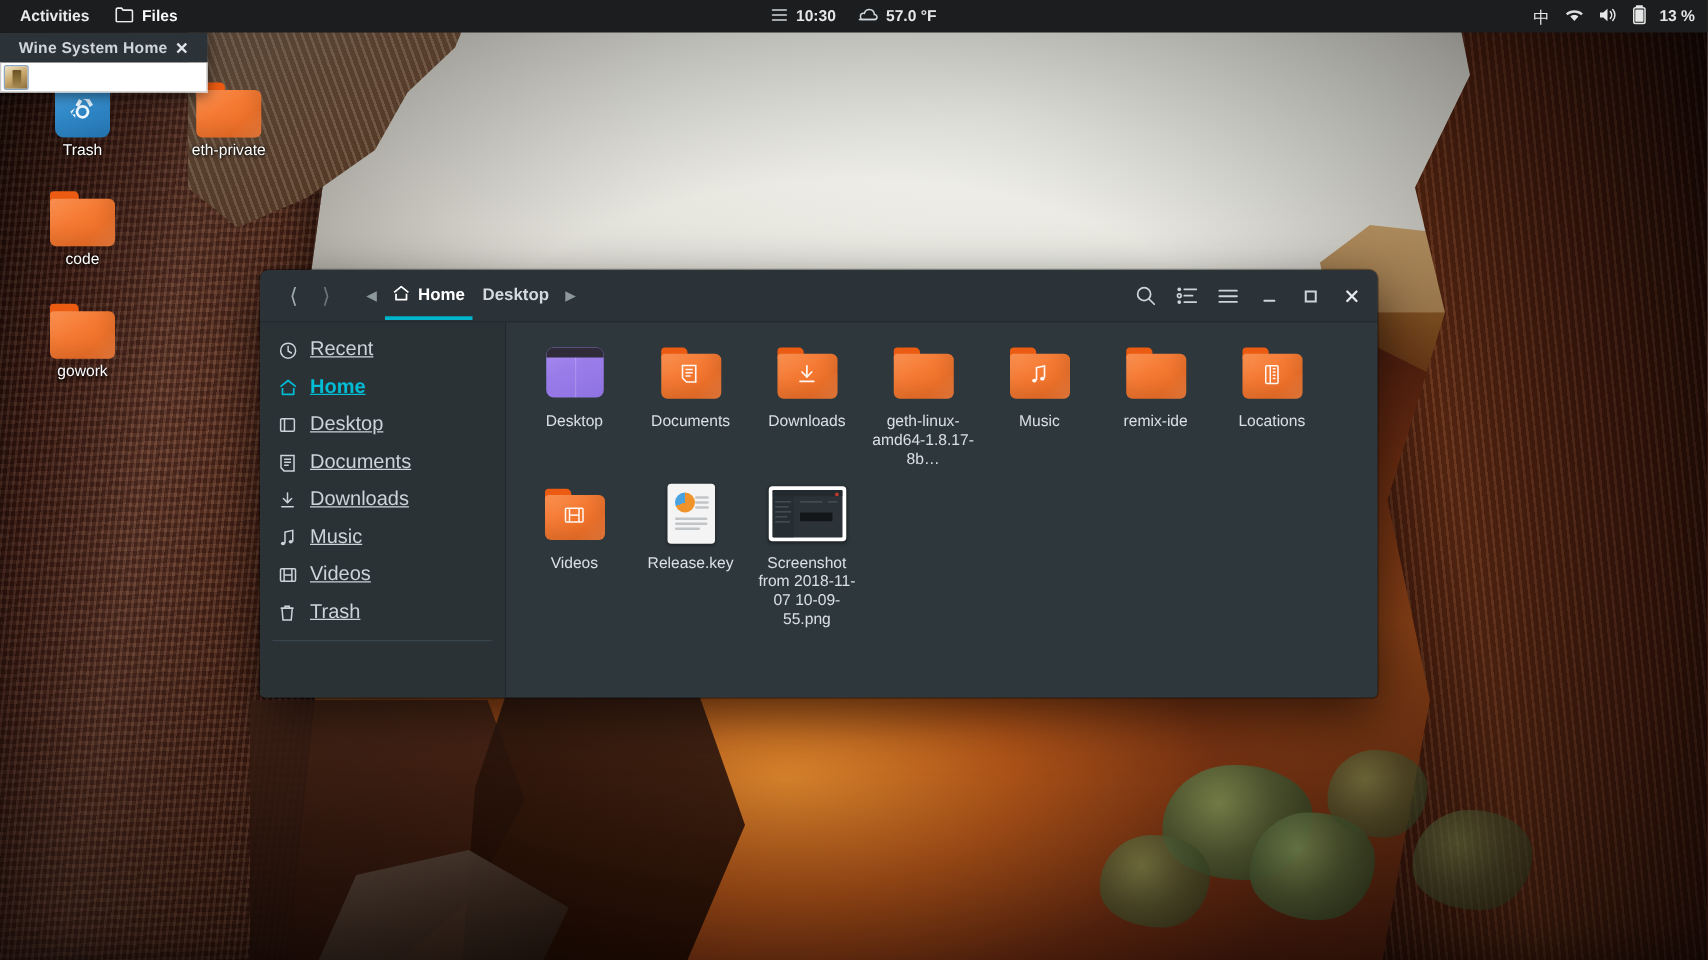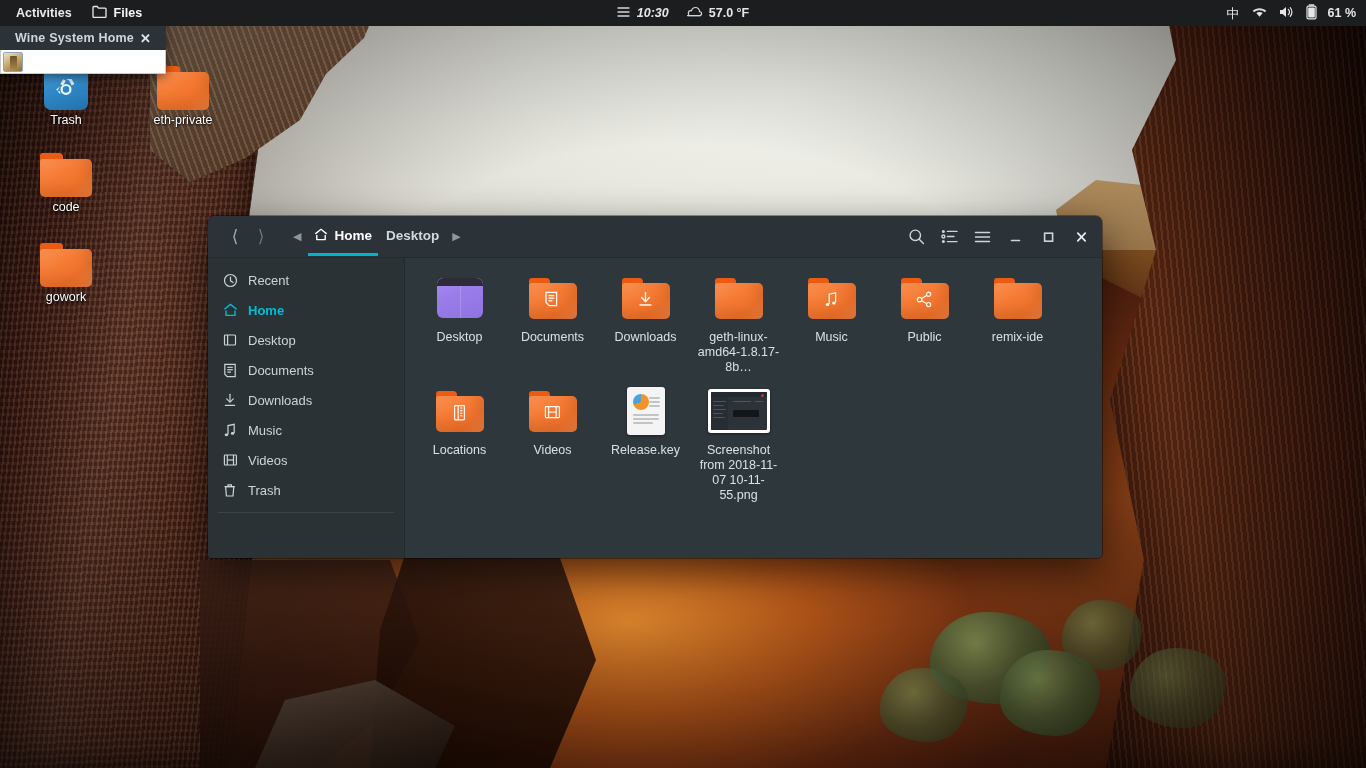--- a/index.html
+++ b/index.html
@@ -108,21 +108,21 @@
   .tb-left { display: flex; align-items: center; gap: 4px; padding-left: 8px; }
   .tb-btn {
     display: flex; align-items: center; gap: 7px;
     padding: 3px 8px; border-radius: 3px; color: #eaeaea; cursor: default;
   }
   .tb-btn.active { color: #f7f7f7; }
   .tb-center {
     position: absolute; left: 0; right: 0; margin: 0 auto;
     display: flex; align-items: center; justify-content: center; gap: 16px;
   }
-  .tb-clock { display: flex; align-items: center; gap: 7px; font-style: italic; }
+  .tb-clock { display: flex; align-items: center; gap: 7px; }
   .tb-weather { display: flex; align-items: center; gap: 6px; }
   .tb-right {
     margin-left: auto; display: flex; align-items: center; gap: 11px;
     padding-right: 10px;
   }
   .ime-glyph { font-size: 13px; font-weight: normal; line-height: 1; }
   .batt-pct { font-size: 12.5px; font-weight: bold; }
 
   
   #winetray {
@@ -220,21 +220,21 @@
     width: 30px; height: 30px; display: flex; align-items: center; justify-content: center;
     color: #cdd5da; cursor: default; border-radius: 4px;
   }
   .nt-body { flex: 1; display: flex; min-height: 0; }
   .nt-sidebar {
     width: 197px; background: #2a3236; padding-top: 7px;
     border-right: 1px solid #232a2e; flex: 0 0 197px;
   }
   .sb-item {
     display: flex; align-items: center; gap: 10px; height: 30px;
-    padding-left: 14px; color: #ccd4d9; font-size: 13px; cursor: default;
+    padding-left: 14px; color: #ccd4d9; font-size: 16px; cursor: default; text-decoration: underline;
   }
   .sb-item.active { color: #00bcd4; font-weight: bold; }
   .sb-ico { width: 16px; height: 16px; display: flex; align-items: center; justify-content: center; flex: 0 0 16px; }
   .sb-sep { height: 1px; background: #39434a; margin: 7px 10px 6px 10px; }
   .nt-main { flex: 1; background: #2e373c; padding: 10px 8px 0 8px; overflow: hidden; }
   .grid { display: flex; flex-wrap: wrap; align-content: flex-start; }
   .fitem {
     width: 93px; padding: 4px 2px 6px; text-align: center; cursor: default;
     display: flex; flex-direction: column; align-items: center;
   }
@@ -359,21 +359,21 @@
         <path d="M11.2 2.6a6.5 6.5 0 0 1 0 8.8" fill="none" stroke="#e6e6e6" stroke-width="1.2" stroke-linecap="round"></path>
       </svg>
     </span>
     <span>
       <svg width="11" height="16" viewBox="0 0 11 16" fill="none" stroke="#e6e6e6" stroke-width="1.2">
         <rect x="1" y="2.2" width="9" height="12.6" rx="1.4"></rect>
         <line x1="3.4" y1="1" x2="7.6" y2="1" stroke-width="1.6" stroke-linecap="round"></line>
         <rect x="2.2" y="3.6" width="6.6" height="9.8" rx=".7" fill="#e6e6e6" stroke="none"></rect>
       </svg>
     </span>
-    <span class="batt-pct">61 %</span>
+    <span class="batt-pct">13 %</span>
   </div>
 </div>
 
 <div id="winetray">
   <div class="wt-title">
     <span>Wine System Home</span>
     <span class="wt-close">✕</span>
   </div>
   <div class="wt-body">
     <span class="wt-icon"></span>
@@ -654,38 +654,20 @@
                   <path d="M6.2 13V3.2l6.4-1.4v9.4"></path>
                   <ellipse cx="4.5" cy="13.4" rx="1.8" ry="1.5" fill="#fff" stroke="none"></ellipse>
                   <ellipse cx="10.9" cy="11.9" rx="1.8" ry="1.5" fill="#fff" stroke="none"></ellipse>
                 </svg>
               </span>
             </span>
           </div>
           <div class="flabel">Music</div>
         </div>
 
-        <div class="fitem">
-          <div class="ico-wrap">
-            <span class="folder" style="width:48px;height:41px;">
-              <span class="tab"></span>
-                <span class="body"></span>
-              <span class="emblem">
-                <svg width="19" height="18" viewBox="0 0 19 18" fill="none" stroke="#fff" stroke-width="1.2">
-                  <circle cx="13.6" cy="3.3" r="2.1"></circle>
-                    <circle cx="4.6" cy="8.6" r="2.3"></circle>
-                    <circle cx="13.6" cy="13.6" r="2.1"></circle>
-                  <line x1="6.6" y1="7.5" x2="11.6" y2="4.4"></line>
-                    <line x1="6.6" y1="9.8" x2="11.6" y2="12.6"></line>
-                </svg>
-              </span>
-            </span>
-          </div>
-          <div class="flabel">Public</div>
-        </div>
 
         <div class="fitem">
           <div class="ico-wrap">
             <span class="folder" style="width:48px;height:41px;">
                 <span class="tab"></span>
                 <span class="body"></span>
               </span>
           </div>
           <div class="flabel">remix-ide</div>
         </div>
@@ -757,19 +739,19 @@
                 <div class="sline" style="left:2px; top:13px; width:11px;"></div>
                 <div class="sline" style="left:2px; top:17px; width:13px;"></div>
                 <div class="sline" style="left:2px; top:21px; width:10px;"></div>
                 <div class="sline" style="left:2px; top:25px; width:12px;"></div>
                 <div class="sline" style="left:22px; top:9px; width:18px;"></div>
                 <div class="sline" style="left:44px; top:9px; width:8px;"></div>
                 <div class="sbox"></div>
               </div>
             </div>
           </div>
-          <div class="flabel">Screenshot from 2018-11-07 10-11-55.png</div>
+          <div class="flabel">Screenshot from 2018-11-07 10-09-55.png</div>
         </div>
 
       </div>
     </div>
   </div>
 </div>
 
 </body></html>

